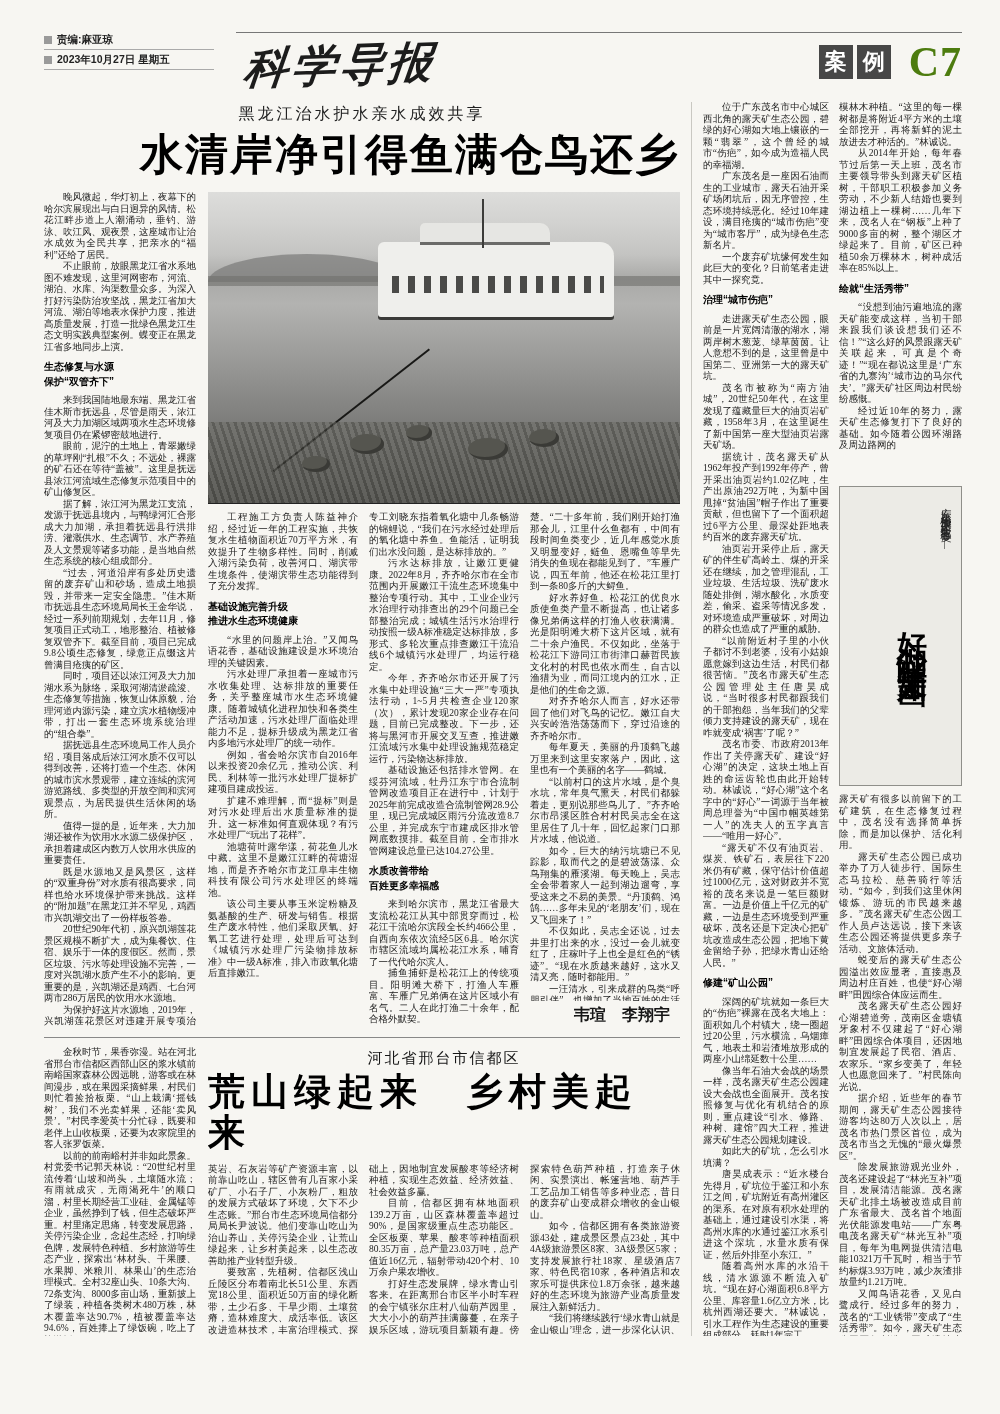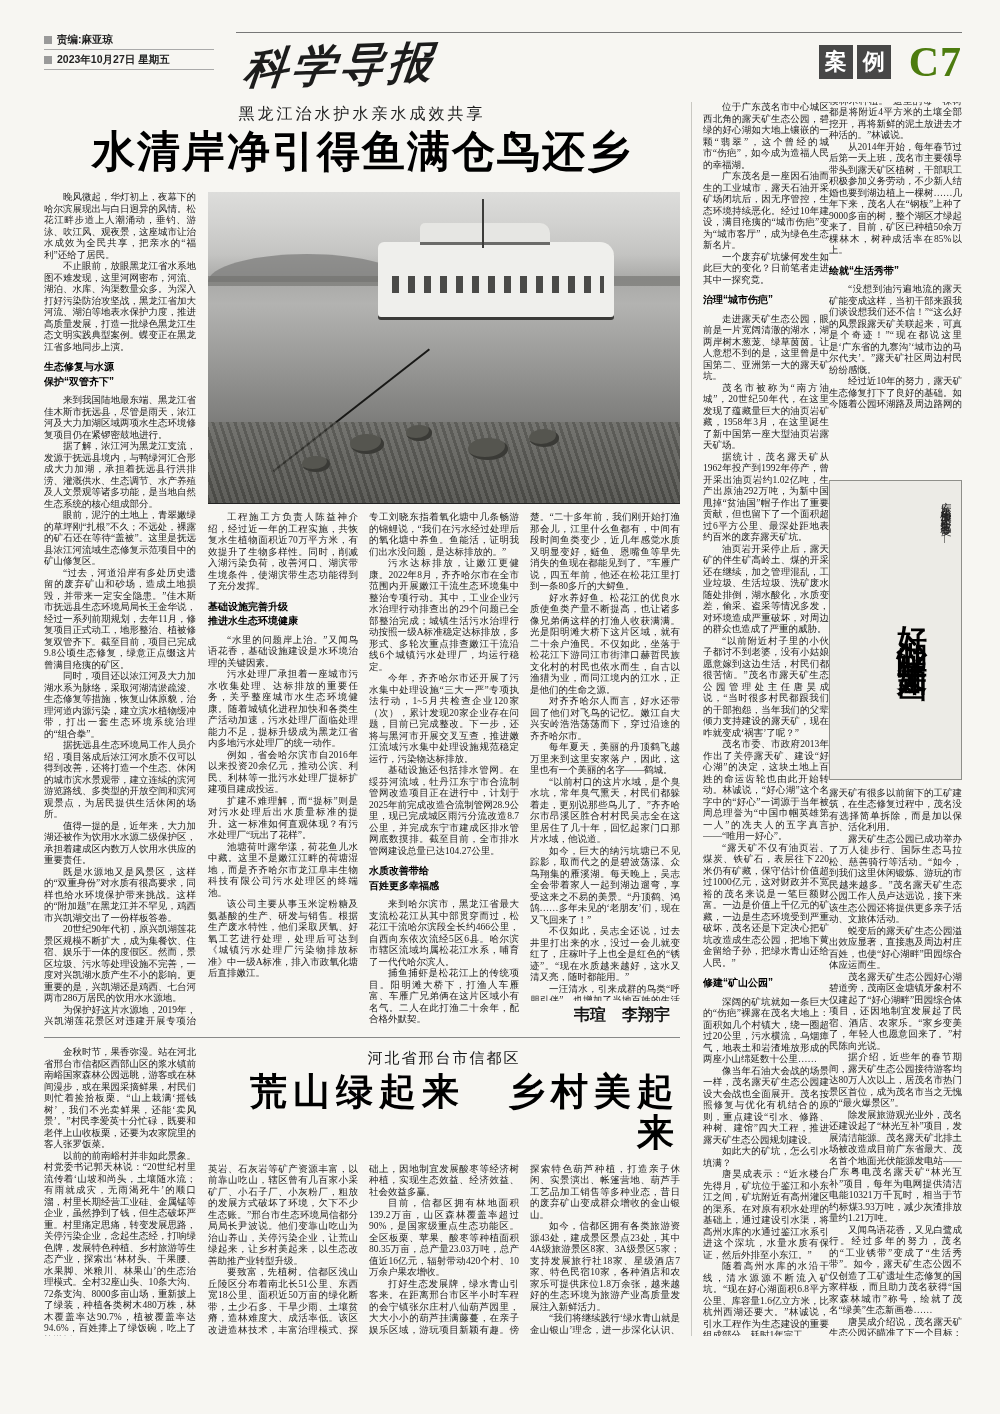--- a/index.html
+++ b/index.html
@@ -23,35 +23,35 @@
   .header-right { position:absolute; right:0; top:14px; display:flex; align-items:center; gap:18px; }
   .section-boxes { display:flex; gap:4px; }
   .sec-box { width:34px; height:34px; background:#474747; color:#fff; text-align:center; line-height:34px;
              font-size:22px; font-weight:bold; font-family:"Liberation Sans","DejaVu Sans",sans-serif; }
   .page-no { font-size:42px; font-weight:bold; font-family:"Liberation Serif",serif; color:#4d7c0f; letter-spacing:1px; }
 
   
   .content { display:flex; gap:11px; height:1302px; }
   .left-zone { width:636px; flex:none; display:flex; flex-direction:column; }
   .vrule { width:1px; background:#c9c8c2; flex:none; }
-  .strip { flex:1; display:flex; overflow:hidden;align-items:center; }
+  .strip { flex:1; display:flex; gap:10px; overflow:hidden; }
 
   
   .col { text-align:justify; font-size:9.5px; line-height:11.5px; overflow:hidden; color:#1b1b1b; }
   .col p { text-indent:2em; }
   .col p.cont { text-indent:0; }
   .subhead { font-family:"Liberation Sans","DejaVu Sans",sans-serif; font-size:10px; line-height:1.45;
              font-weight:bold; margin:7px 0 6px; white-space:pre-line; color:#000; }
   .byline { text-align:right; font-weight:bold; font-size:16px; padding-right:10px; margin-top:4px;
             font-family:Liberation Serif, serif; flex:none; }
 
   
   .kicker { text-align:center; font-size:16px; letter-spacing:3px; color:#222; margin:2px 0 6px; }
-  .headline { text-align:center; font-size:43px; font-weight:900; letter-spacing:2px;
-              font-family:Liberation Mono, monospace; color:#000; margin-bottom:14px; line-height:1.1; }
+  .headline { text-align:right; font-size:43px; font-weight:900; letter-spacing:2px;
+              font-family:Liberation Serif, serif; color:#000; margin-bottom:14px; line-height:1.1; }
   .main-body { display:flex; gap:12px; height:834px; flex:none; }
   .col-1 { width:152px; flex:none; height:100%; }
   .main-right { flex:1; display:flex; flex-direction:column; }
   .cols3 { display:flex; gap:11px; flex:1; overflow:hidden; margin-top:8px; }
   .cols3 .colwrap { flex:1; display:flex; flex-direction:column; overflow:hidden; }
   .cols3 .col { flex:1; }
 
   
   .photo { position:relative; height:312px; flex:none; overflow:hidden; border-bottom:1px solid #222;
     background:linear-gradient(180deg,#dddddb 0%,#d2d2d0 10%,#c4c4c2 20%,#a9a9a7 28%,#b3b3b1 36%,
@@ -71,21 +71,21 @@
   .shore { position:absolute; bottom:0; left:0; right:0; height:26%; opacity:.55;
            background:repeating-linear-gradient(72deg,#45453f 0 3px,#6d6d67 3px 7px); }
   .rock { position:absolute; background:#55554f; border-radius:50%; box-shadow:inset -3px -3px 0 #3a3a36; }
 
   
   .divider { border-top:1px solid #888; margin:11px 0 9px; flex:none; }
   .bottom-article { flex:1; display:flex; gap:12px; overflow:hidden; }
   .col-1b { width:152px; flex:none; }
   .bottom-right { flex:1; display:flex; flex-direction:column; overflow:hidden; }
   .b-kicker { text-align:center; font-size:15px; letter-spacing:2px; margin:2px 0 4px; }
-  .b-headline { text-align:right; font-size:37px; font-weight:900; letter-spacing:6px; color:#000;
+  .b-headline { text-align:left; font-size:37px; font-weight:900; letter-spacing:6px; color:#000;
                 font-family:"Liberation Serif","DejaVu Serif",serif; margin-bottom:8px; line-height:1.1; }
   .bottom-right .cols3 { margin-top:2px; }
 
   
   .colA { width:126px; flex:none; height:100%; }
   .colB { flex:1; display:flex; flex-direction:column; overflow:hidden; }
   .seg1 { height:376px; flex:none; }
   .seg2 { flex:1; }
   .title-box { height:300px; flex:none; margin:8px 0; background:#ecebe6; border:1px solid #8f8f8a;
                padding:12px 8px; display:flex; flex-direction:row; gap:6px; }
@@ -121,22 +121,22 @@
       <div class="kicker">黑龙江治水护水亲水成效共享</div>
       <h1 class="headline">水清岸净引得鱼满仓鸟还乡</h1>
 
       <div class="main-body">
         <div class="col col-1">
             <p>晚风微起，华灯初上，夜幕下的哈尔滨展现出与白日迥异的风情。松花江畔步道上人潮涌动，垂钓、游泳、吹江风、观夜景，这座城市让治水成效为全民共享，把亲水的“福利”还给了居民。</p>
             <p>不止眼前，放眼黑龙江省水系地图不难发现，这里河网密布，河流、湖泊、水库、沟渠数量众多。为深入打好污染防治攻坚战，黑龙江省加大河流、湖泊等地表水保护力度，推进高质量发展，打造一批绿色黑龙江生态文明实践典型案例。蝶变正在黑龙江省多地同步上演。</p>
             <h3 class="subhead">生态修复与水源
 保护“双管齐下”</h3>
             <p>来到我国陆地最东端、黑龙江省佳木斯市抚远县，尽管是雨天，浓江河及大力加湖区域两项水生态环境修复项目仍在紧锣密鼓地进行。</p>
+            <p>眼前，泥泞的土地上，青翠嫩绿的草坪刚“扎根”不久；不远处，裸露的矿石还在等待“盖被”。这里是抚远县浓江河流域生态修复示范项目中的矿山修复区。</p>
             <p>据了解，浓江河为黑龙江支流，发源于抚远县境内，与鸭绿河汇合形成大力加湖，承担着抚远县行洪排涝、灌溉供水、生态调节、水产养殖及人文景观等诸多功能，是当地自然生态系统的核心组成部分。</p>
-            <p>眼前，泥泞的土地上，青翠嫩绿的草坪刚“扎根”不久；不远处，裸露的矿石还在等待“盖被”。这里是抚远县浓江河流域生态修复示范项目中的矿山修复区。</p>
             <p>“过去，河道沿岸有多处历史遗留的废弃矿山和砂场，造成土地损毁，并带来一定安全隐患。”佳木斯市抚远县生态环境局局长王金华说，经过一系列前期规划，去年11月，修复项目正式动工，地形整治、植被修复双管齐下。截至目前，项目已完成9.8公顷生态修复，绿意正点缀这片曾满目疮痍的矿区。</p>
             <p>同时，项目还以浓江河及大力加湖水系为脉络，采取河湖清淤疏浚、生态修复等措施，恢复山体原貌，治理河道内源污染，建立滨水植物缓冲带，打出一套生态环境系统治理的“组合拳”。</p>
             <p>据抚远县生态环境局工作人员介绍，项目落成后浓江河水质不仅可以得到改善，还将打造一个生态、休闲的城市滨水景观带，建立连续的滨河游览路线、多类型的开放空间和滨河观景点，为居民提供生活休闲的场所。</p>
             <p>值得一提的是，近年来，大力加湖还被作为饮用水水源二级保护区，承担着建成区内数万人饮用水供应的重要责任。</p>
             <p>既是水源地又是风景区，这样的“双重身份”对水质有很高要求，同样也给水环境保护带来挑战。这样的“附加题”在黑龙江并不罕见，鸡西市兴凯湖交出了一份样板答卷。</p>
             <p>20世纪90年代初，原兴凯湖莲花景区规模不断扩大，成为集餐饮、住宿、娱乐于一体的度假区。然而，景区垃圾、污水等处理设施不完善，一度对兴凯湖水质产生不小的影响。更重要的是，兴凯湖还是鸡西、七台河两市286万居民的饮用水水源地。</p>
             <p>为保护好这片水源地，2019年，兴凯湖莲花景区对违建开展专项治理，共计拆除经营性饭店等56户、264间房屋，历时一年，彻底解决了水源地污染问题。兴凯湖管委会还在此种植乔木5000株，灌木2.3万株，进一步改善了湖区生态环境质量。</p>
           </div>
         <div class="main-right">
           <div class="photo">

